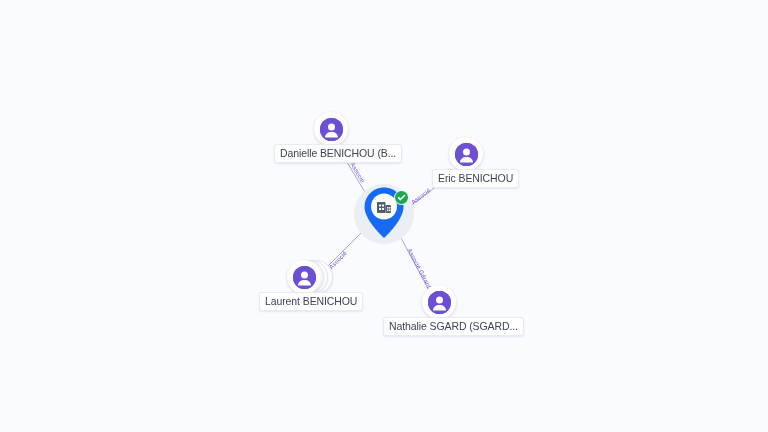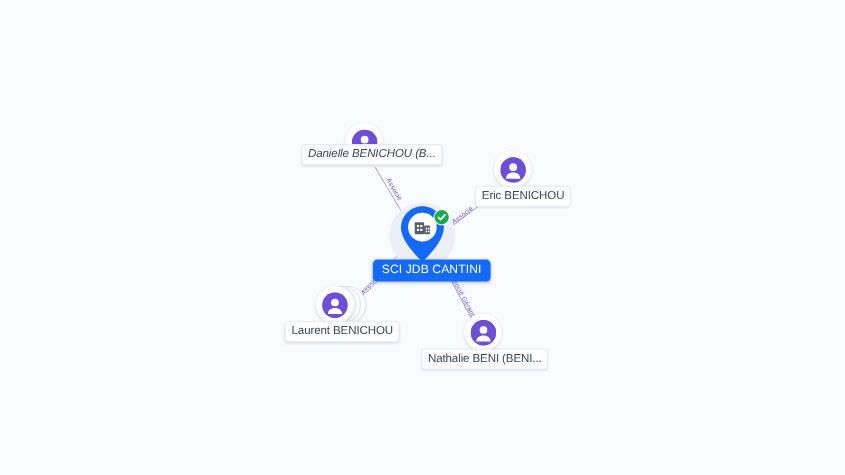--- a/index.html
+++ b/index.html
@@ -152,21 +152,21 @@
     <div class="node-disc">
       <span class="avatar">
         <svg width="23" height="23" viewBox="0 0 23 23">
           <circle cx="11.5" cy="11.5" r="11.5" fill="#6d4fd6"></circle>
           <circle cx="11.5" cy="9" r="3.5" fill="#ffffff"></circle>
           <path d="M5 19.5c0-3.6 2.9-5.6 6.5-5.6s6.5 2 6.5 5.6z" fill="#ffffff"></path>
         </svg>
       </span>
     </div>
   </div>
-  <div class="node-label" style="left:274px; top:131px;font-style:italic;">Danielle BENICHOU (B...</div>
+  <div class="node-label" style="left:274px; top:144px;">Danielle BENICHOU (B...</div>
 
   <div class="person-node" style="left:449px; top:137px;">
     <div class="node-disc">
       <span class="avatar">
         <svg width="23" height="23" viewBox="0 0 23 23">
           <circle cx="11.5" cy="11.5" r="11.5" fill="#6d4fd6"></circle>
           <circle cx="11.5" cy="9" r="3.5" fill="#ffffff"></circle>
           <path d="M5 19.5c0-3.6 2.9-5.6 6.5-5.6s6.5 2 6.5 5.6z" fill="#ffffff"></path>
         </svg>
       </span>
@@ -194,21 +194,21 @@
     <div class="node-disc">
       <span class="avatar">
         <svg width="23" height="23" viewBox="0 0 23 23">
           <circle cx="11.5" cy="11.5" r="11.5" fill="#6d4fd6"></circle>
           <circle cx="11.5" cy="9" r="3.5" fill="#ffffff"></circle>
           <path d="M5 19.5c0-3.6 2.9-5.6 6.5-5.6s6.5 2 6.5 5.6z" fill="#ffffff"></path>
         </svg>
       </span>
     </div>
   </div>
-  <div class="node-label" style="left:383px; top:317px;">Nathalie BENI (BENI...</div>
+  <div class="node-label" style="left:383px; top:317px;">Nathalie SGARD (SGARD...</div>
 
   <div id="company-node" style="left:354px; top:184px;">
     <div class="pin-halo"></div>
     <span class="pin-shape">
       <svg width="42" height="54" viewBox="0 0 42 54">
         <path d="M21 1.5C10.2 1.5 1.5 10.2 1.5 21c0 13.5 19.5 31 19.5 31S40.5 34.5 40.5 21C40.5 10.2 31.8 1.5 21 1.5z" fill="#1469f5"></path>
         <circle cx="21" cy="20.5" r="13" fill="#ffffff"></circle>
         <g>
           <rect x="14" y="16" width="8.5" height="11" rx="1" fill="#555c6b"></rect>
           <rect x="22.5" y="19" width="5.5" height="8" rx="1" fill="#555c6b"></rect>
@@ -223,15 +223,14 @@
         </g>
       </svg>
     </span>
     <span class="pin-badge">
       <svg width="9" height="9" viewBox="0 0 12 12">
         <path d="M2 6.2l2.6 2.6L10 3.2" stroke="#ffffff" stroke-width="2" fill="none" stroke-linecap="round" stroke-linejoin="round"></path>
       </svg>
     </span>
   </div>
 
-  <div id="company-label" style="left:339px; top:236px;">SCI JDB CANTINI</div>
 
 </div>
 
 </body></html>

